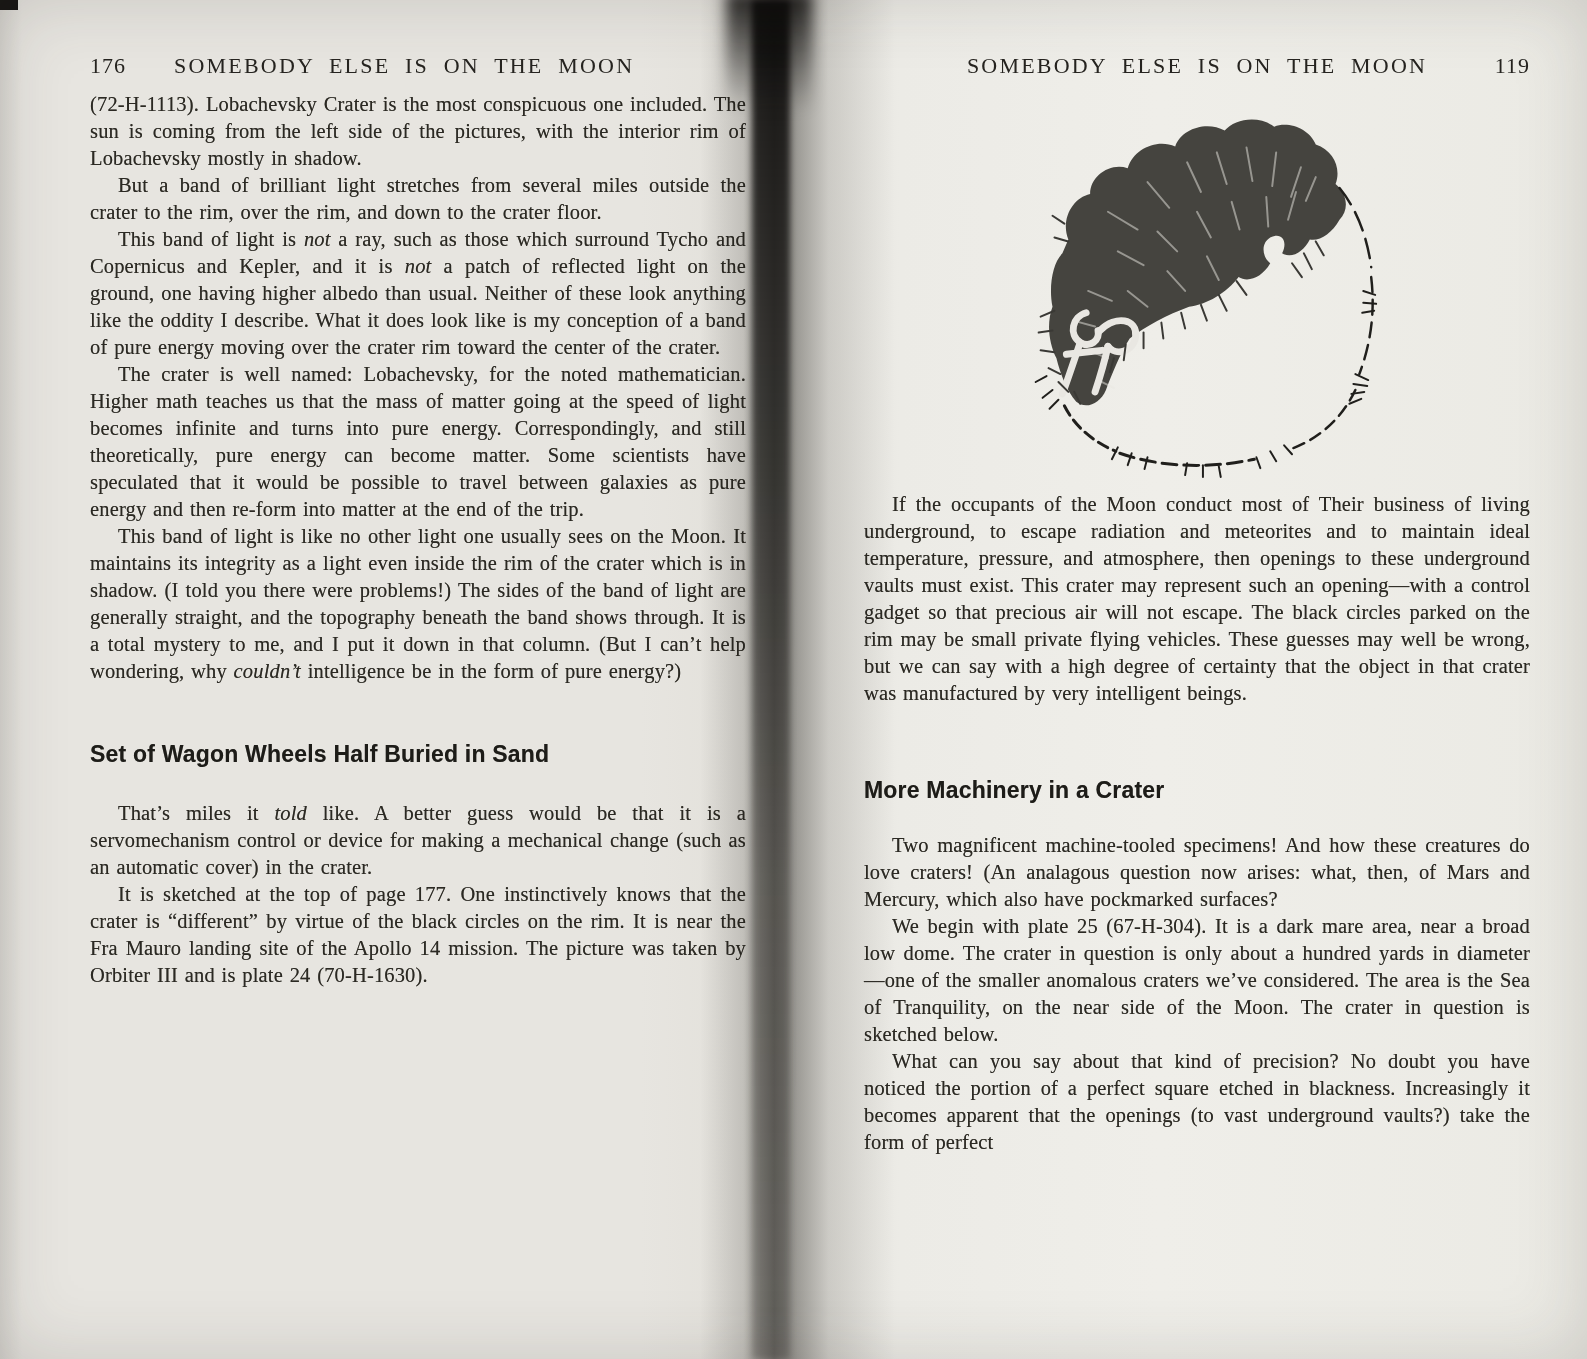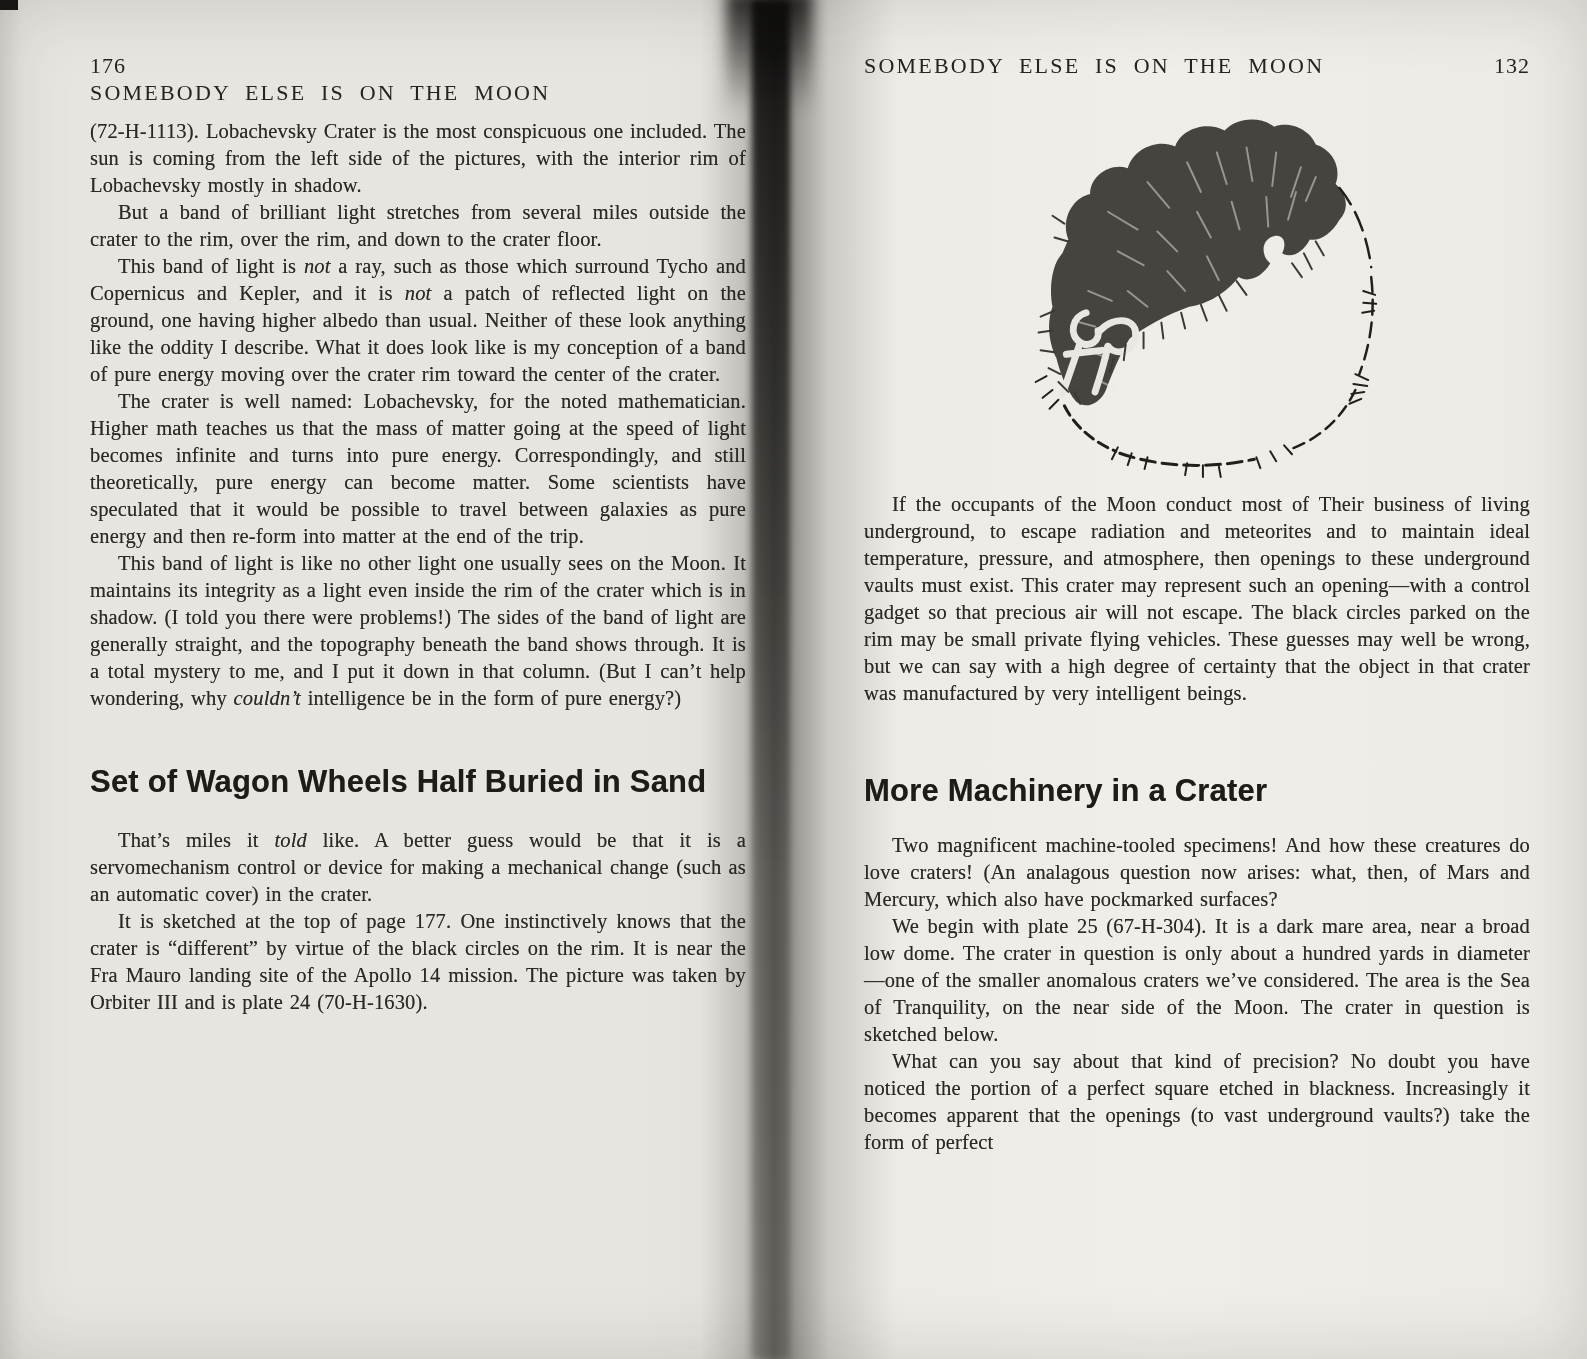--- a/index.html
+++ b/index.html
@@ -22,42 +22,41 @@
   }
   .content{position:relative;}
   .page-left .content{padding:52px 12px 0 90px;width:656px;}
   .page-right .content{padding:52px 57px 0 104px;width:666px;}
 
   .runhead{
     display:flex;align-items:baseline;
     font-size:22px;line-height:27px;
     letter-spacing:2.2px;word-spacing:7px;
     color:#262420;
-    flex-direction:column;
   }
   .runhead .num{letter-spacing:1px;}
   .runhead-left .num{margin-right:48px;}
   .runhead-right{justify-content:center;position:relative;}
   .runhead-right .num{position:absolute;right:0;top:0;}
 
   .body-text p{
     margin:0;
     font-size:20.5px;line-height:27px;
     text-align:justify;
     word-spacing:1.5px;letter-spacing:0.15px;
     color:#2b2923;
     text-shadow:0 0 0.5px rgba(43,41,35,0.55);
   }
   .body-text p.indent{text-indent:28px;}
   .first-para{margin-top:12px !important;}
 
   .sec-heading{
     font-family:"Liberation Sans", sans-serif;
     font-weight:bold;
-    font-size:31px;line-height:27px;
+    font-size:23px;line-height:27px;
     letter-spacing:0.2px;
     color:#1d1c18;
     text-shadow:0 0 0.5px rgba(29,28,24,0.5);
   }
   .heading-left{margin:56px 0 32px 0;}
   .heading-right{margin:70px 0 28px 0;}
 
   .illustration{
     width:470px;height:386px;
     margin:14px auto 4px auto;
@@ -119,21 +118,21 @@
         <p class="indent"><span>That’s miles it </span><i>told</i><span> like. A better guess would be that it is a servomechanism control or device for making a mechanical change (such as an automatic cover) in the crater.</span></p>
         <p class="indent"><span>It is sketched at the top of page 177. One instinctively knows that the crater is “different” by virtue of the black circles on the rim. It is near the Fra Mauro landing site of the Apollo 14 mission. The picture was taken by Orbiter III and is plate 24 (70-H-1630).</span></p>
       </div>
     </div>
   </div>
 
   <div class="page page-right">
     <div class="content">
       <div class="runhead runhead-right">
         <span class="title">SOMEBODY ELSE IS ON THE MOON</span>
-        <span class="num">132</span>
+        <span class="num">119</span>
       </div>
 
       <div class="illustration">
         <svg viewBox="0 0 460 390" xmlns="http://www.w3.org/2000/svg">
 
           <path fill="#45443f" d="M100,148
             C92,128 104,106 122,102
             C122,84 142,70 160,76
             C166,56 190,46 208,54
             C214,36 240,28 258,38

